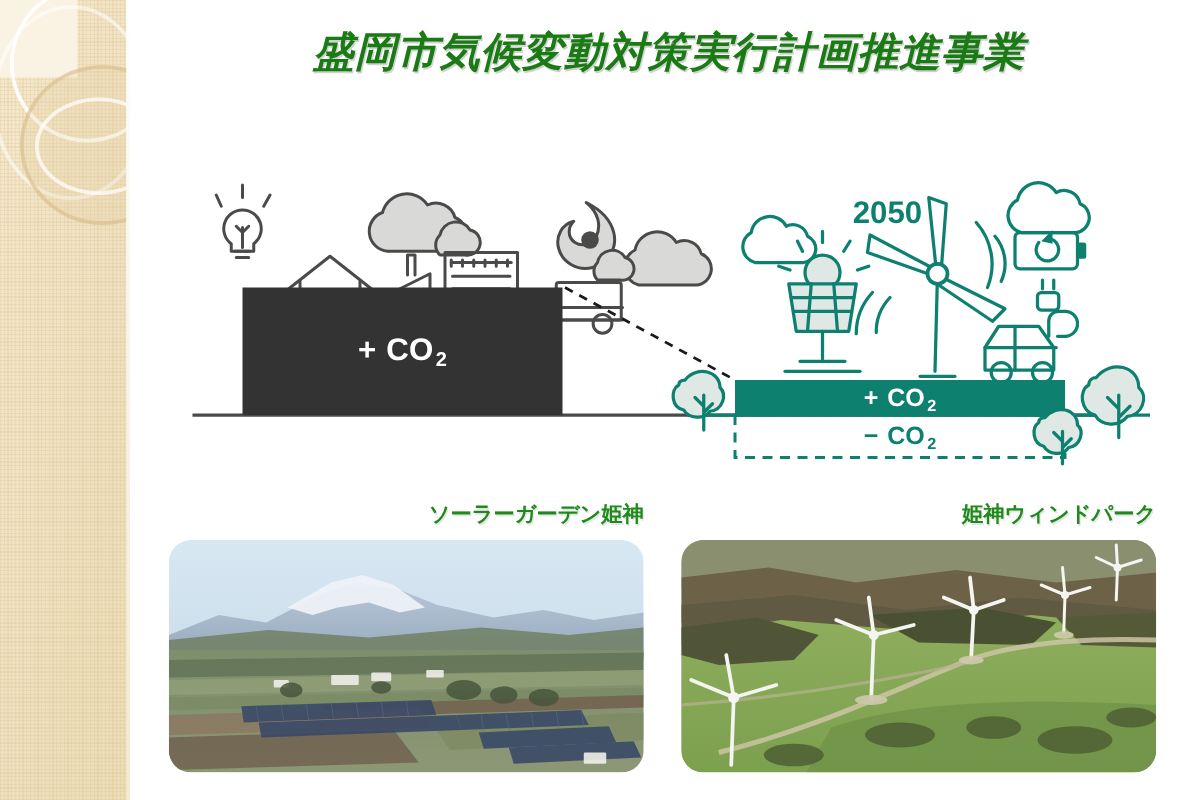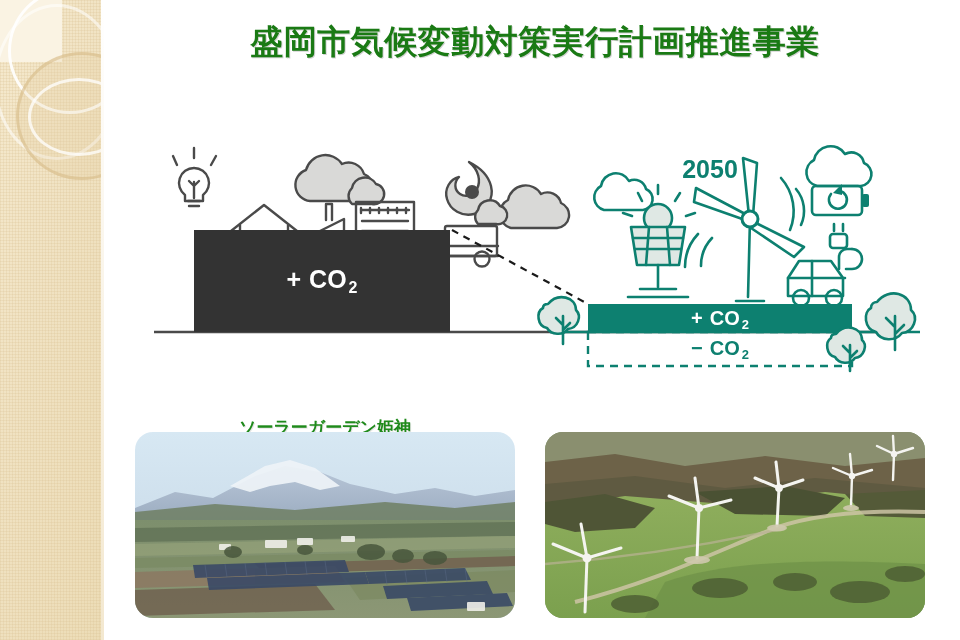--- a/index.html
+++ b/index.html
@@ -26,30 +26,30 @@
      background:rgba(230,210,166,.28);}
   .ring-c{left:-6px;top:4px;width:120px;height:150px;border-color:rgba(255,255,255,.55);}
   .ring-d{left:28px;top:78px;width:96px;height:72px;border:3px solid rgba(255,255,255,.75);}
 
   
   .title-wrap{position:absolute;left:120px;top:22px;width:830px;text-align:center;}
   .title-line{
     color:#1a7a14;font-weight:700;letter-spacing:.5px;line-height:1.22;
     text-shadow:1px 1px 0 rgba(0,0,0,.18);
   }
-  .title-main{font-size:33px;}
+  .title-main{font-size:33px;font-style:italic;}
   .title-sub{font-size:33px;}
 
   
   .illus{position:absolute;left:120px;top:126px;width:830px;height:262px;}
   .illus svg{display:block;width:830px;height:262px;}
 
   
   .cap{position:absolute;top:400px;font-size:17px;font-weight:700;color:#1f8a1b;
-       text-align:center;text-shadow:1px 1px 0 rgba(0,0,0,.10);margin-top:16px;}
+       text-align:right;text-shadow:1px 1px 0 rgba(0,0,0,.10);}
   .cap-left{left:135px;width:380px;}
   .cap-right{left:545px;width:380px;}
 
   
   .photo{position:absolute;top:432px;width:380px;height:186px;border-radius:18px;overflow:hidden;}
   .photo svg{display:block;width:380px;height:186px;}
   .photo-left{left:135px;}
   .photo-right{left:545px;}
 </style>
 </head>
@@ -214,20 +214,21 @@
         <path class="tl" d="M775 190 l0 34 M775 201 l-9 -9 M775 208 l9 -9" stroke-width="2.4"></path>
       </g>
       <g>
         <path class="tf" d="M716 208 c9 -11 26 -7 26 6 c6 5 2 17 -7 18 c-5 7 -16 6 -20 -1 c-9 -2 -10 -15 -4 -19 c0 -3 2 -4 5 -4 z"></path>
         <path class="tl" d="M730 219 l0 26 M730 227 l-7 -7 M730 232 l7 -7" stroke-width="2.2"></path>
       </g>
     </svg>
   </div>
 
   <div class="cap cap-left">ソーラーガーデン姫神</div>
+  <div class="cap cap-right">姫神ウィンドパーク</div>
 
   <div class="photo photo-left">
     <svg viewBox="0 0 380 186" xmlns="http://www.w3.org/2000/svg">
       <defs>
         <linearGradient id="sky1" x1="0" y1="0" x2="0" y2="1">
           <stop offset="0%" stop-color="#d7e8f3"></stop>
             <stop offset="60%" stop-color="#cbdcea"></stop>
           <stop offset="100%" stop-color="#c2d3e2"></stop>
         </linearGradient>
         <linearGradient id="mtn1" x1="0" y1="0" x2="0" y2="1">

